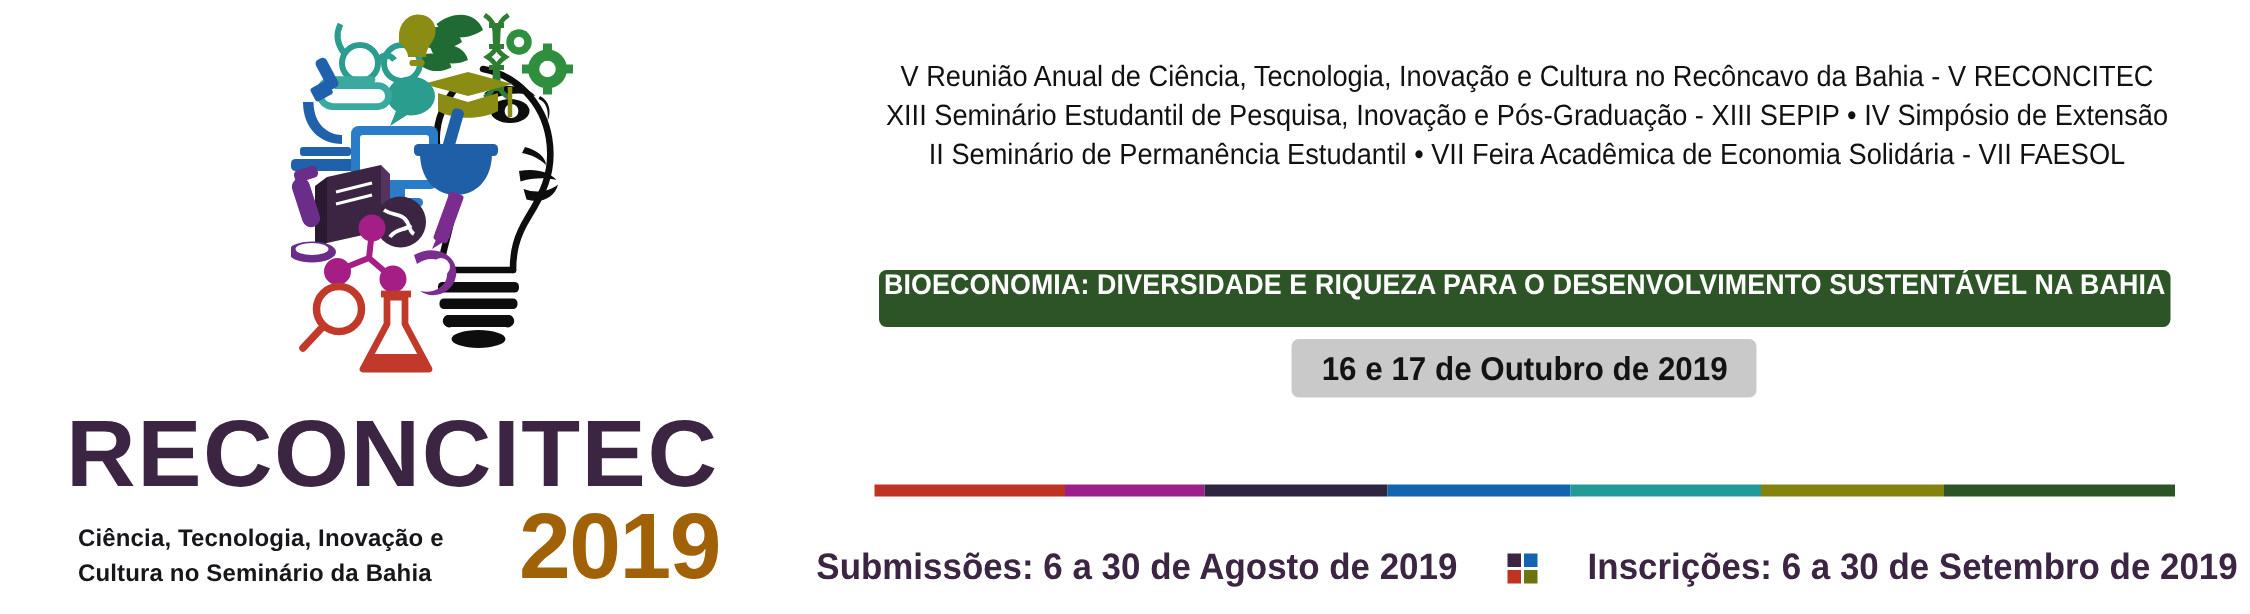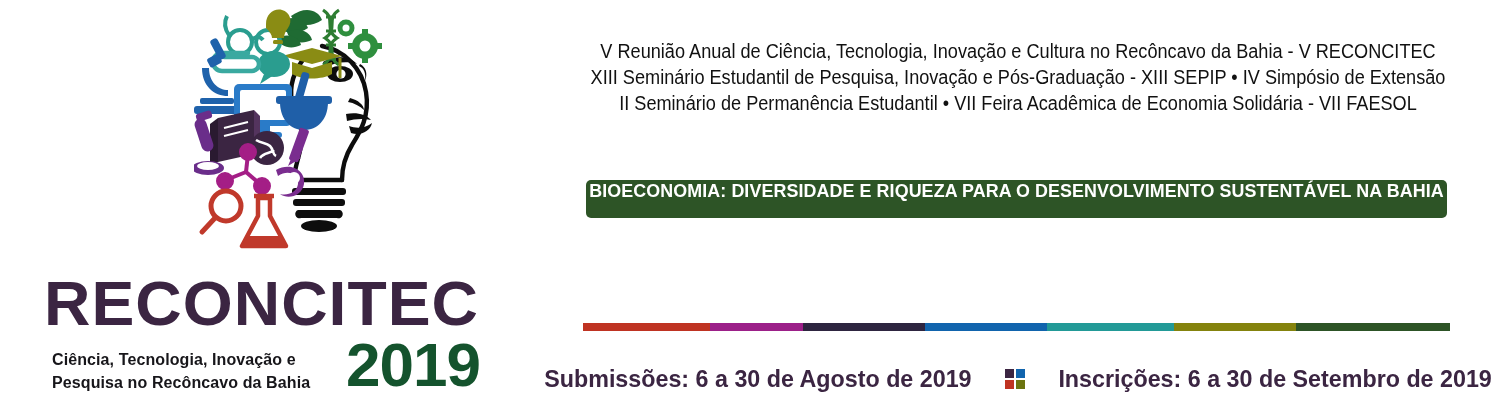--- a/index.html
+++ b/index.html
@@ -345,39 +345,42 @@
           <path d="M64 196 L64 214 L48 244 L92 244 L76 214 L76 196 Z"></path>
           <path d="M60 194 h20"></path>
         </g>
         <path d="M54 234 L86 234 L92 244 L48 244 Z" fill="#c0392b"></path>
       </g>
     </svg>
   </div>
 
   <div id="wordmark">
     <div id="wordmark-main" style="color: rgb(59, 37, 66);">RECONCITEC</div>
-    <div id="wordmark-year" style="color: #14532d;">2019</div>
+    <div id="wordmark-year" style="color: #a16207;">2019</div>
     <div class="wordmark-tagline" id="wordmark-tagline-1">Ciência, Tecnologia, Inovação e</div>
-    <div class="wordmark-tagline" id="wordmark-tagline-2">Pesquisa no Recôncavo da Bahia</div>
+    <div class="wordmark-tagline" id="wordmark-tagline-2">Cultura no Seminário da Bahia</div>
   </div>
 
 </div>
 
 <div id="content-block">
 
   <div id="event-lines">
     <div class="event-line">V Reunião Anual de Ciência, Tecnologia, Inovação e Cultura no Recôncavo da Bahia - V RECONCITEC</div>
     <div class="event-line">XIII Seminário Estudantil de Pesquisa, Inovação e Pós-Graduação - XIII SEPIP  •  IV Simpósio de Extensão</div>
     <div class="event-line">II Seminário de Permanência Estudantil  •  VII Feira Acadêmica de Economia Solidária - VII FAESOL</div>
   </div>
 
   <div id="theme-banner" style="background: rgb(45, 84, 38);">
     <span id="theme-banner-text" style="color: rgb(255, 255, 255);">BIOECONOMIA: DIVERSIDADE E RIQUEZA PARA O DESENVOLVIMENTO SUSTENTÁVEL NA BAHIA</span>
   </div>
 
+  <div id="date-pill" style="background: rgb(201, 201, 201);">
+    <span id="date-pill-text" style="color: rgb(19, 19, 19);">16 e 17 de Outubro de 2019</span>
+  </div>
 
   <div id="color-rule">
       <div class="rule-seg" style="background: rgb(191, 51, 34); width: 14.6482%;"></div>
       <div class="rule-seg" style="background: rgb(156, 32, 137); width: 10.7266%;"></div>
       <div class="rule-seg" style="background: rgb(46, 37, 64); width: 14.0715%;"></div>
       <div class="rule-seg" style="background: rgb(17, 100, 173); width: 14.0715%;"></div>
       <div class="rule-seg" style="background: rgb(34, 154, 151); width: 14.6482%;"></div>
       <div class="rule-seg" style="background: rgb(132, 131, 13); width: 14.0715%;"></div>
       <div class="rule-seg" style="background: rgb(45, 84, 38); width: 17.7624%;"></div>
     </div>

